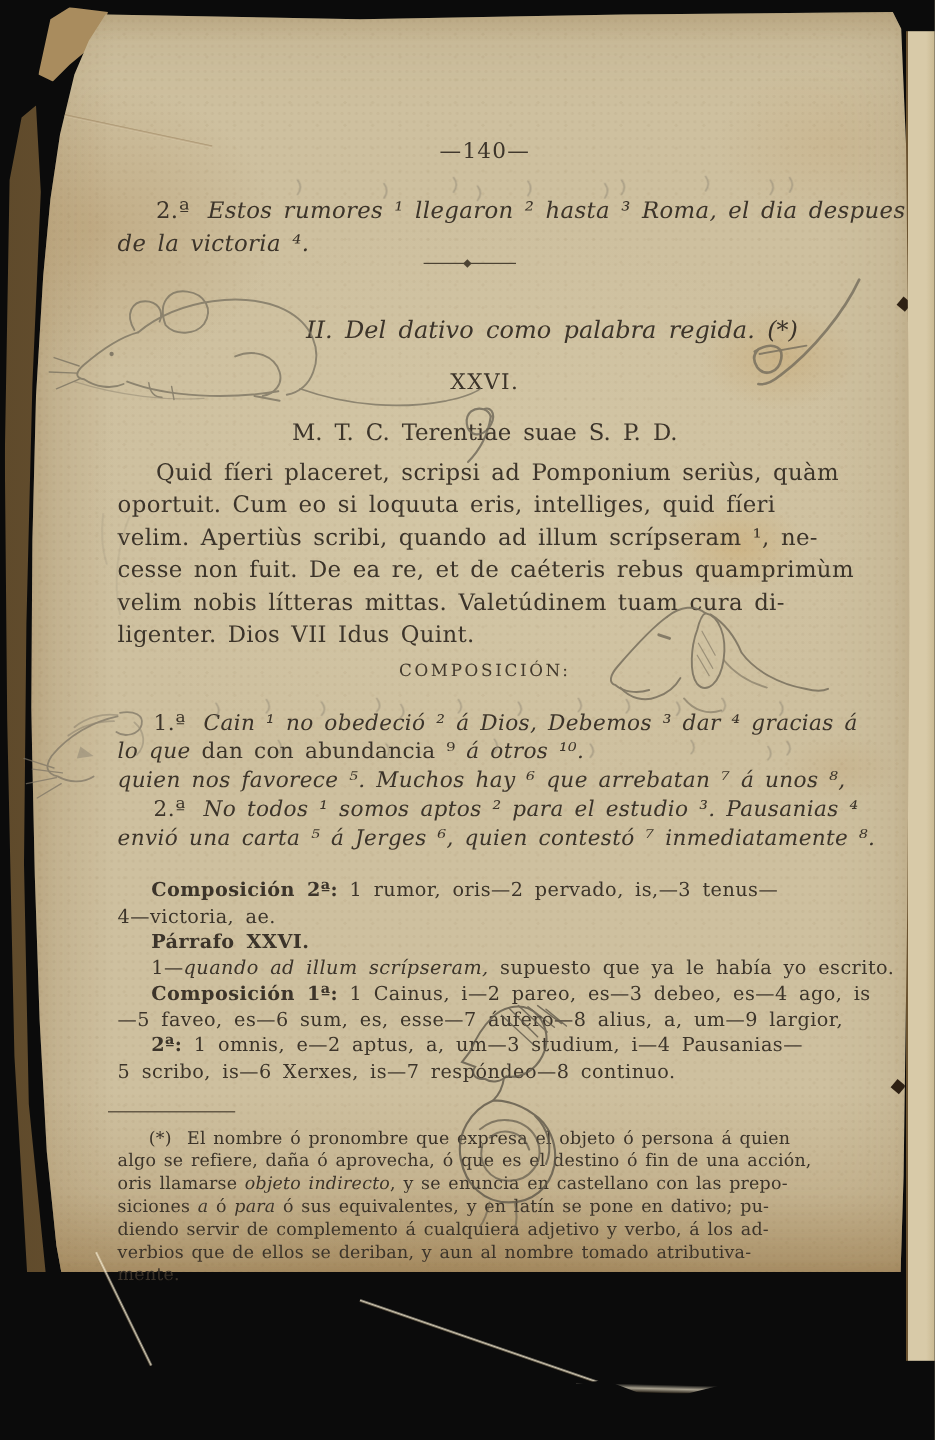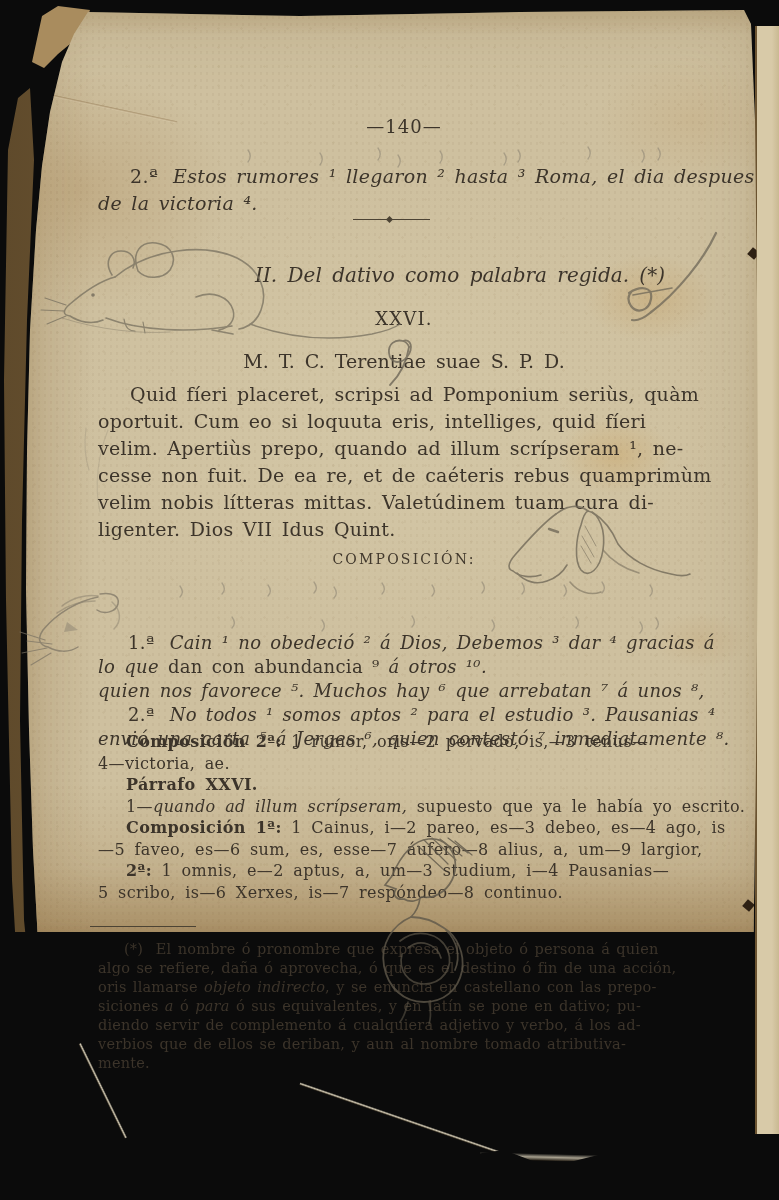--- a/index.html
+++ b/index.html
@@ -1,20 +1,20 @@
 <!DOCTYPE html>
 <html><head>
 <meta charset="utf-8">
 <style>
   html,body{margin:0;padding:0;}
   body{
     width:779px;height:1200px;background:#0b0b0b;overflow:hidden;
     font-family:"DejaVu Serif","Liberation Serif",serif;
   }
-  .scan{position:relative;width:779px;height:932px;}
+  .scan{position:relative;width:779px;height:1060px;}
   .layer{position:absolute;inset:0;}
   .bottom-strip{
     background:linear-gradient(to bottom,#c6c6c1,#ededeb);
     clip-path:polygon(352px 1184px,420px 1176px,779px 1169px,779px 1200px,352px 1200px);
   }
   .next-page{
     position:absolute;left:755px;top:26px;width:24px;height:1108px;
     background:linear-gradient(to right,#6b5330 0 2px,#d8caa8 2px 70%,#c9b992);
   }
   .edge-strip{
@@ -80,21 +80,21 @@
   .num{font-style:normal;margin-right:15px;}
   .pnum{top:116px;font-size:18px;letter-spacing:1px;}
   .intro{top:163px;font-size:19px;line-height:27px;font-style:italic;}
   .divider{position:absolute;left:353px;top:219px;width:77px;border-top:1.6px solid #4c4334;}
   .divider:after{content:"";position:absolute;left:34px;top:-3px;width:5px;height:5px;background:#4c4334;transform:rotate(45deg);}
   .h2{top:263px;font-size:20px;font-style:italic;padding-left:56px;word-spacing:4px;}
   .roman{top:308px;font-size:18px;letter-spacing:1.2px;}
   .salut{top:350px;font-size:19px;word-spacing:4px;}
   .latin{top:381px;font-size:19px;line-height:27px;}
   .complabel{top:551px;font-size:14px;letter-spacing:2.2px;color:#42392d;}
-  .comp{font-size:18px;line-height:24px;font-style:italic;margin-top:40px;}
+  .comp{font-size:18px;line-height:24px;font-style:italic;}
   .comp1{top:591px;}
   .comp2{top:663px;}
   .comp .ind{padding-left:30px;}
   .vocab{top:731px;font-size:16px;line-height:21.5px;}
   .vocab .line{word-spacing:4px;letter-spacing:.4px;}
   .vocab .ind{padding-left:28px;}
   .rule{position:absolute;left:90px;top:926px;width:106px;border-top:1.5px solid #4c4334;}
   .fnote{top:940px;font-size:14.5px;line-height:19px;}
   .fnote .line{word-spacing:1.5px;letter-spacing:.2px;}
   .fnote .ind{padding-left:26px;}
@@ -129,21 +129,21 @@
 
       <div class="divider"></div>
 
       <div class="block center h2">II. Del dativo como palabra regida. (*)</div>
       <div class="block center roman">XXVI.</div>
       <div class="block center salut">M. T. C. Terentiae suae S. P. D.</div>
 
       <div class="block latin">
         <div class="line ind">Quid fíeri placeret, scripsi ad Pomponium seriùs, quàm</div>
         <div class="line">oportuit. Cum eo si loquuta eris, intelliges, quid fíeri</div>
-        <div class="line">velim. Apertiùs prepo, quando ad illum scrípseram ¹, ne-</div>
+        <div class="line">velim. Apertiùs scribi, quando ad illum scrípseram ¹, ne-</div>
         <div class="line">cesse non fuit. De ea re, et de caéteris rebus quamprimùm</div>
         <div class="line">velim nobis lítteras mittas. Valetúdinem tuam cura di-</div>
         <div class="line">ligenter. Dios VII Idus Quint.</div>
       </div>
 
       <div class="block center complabel">COMPOSICIÓN:</div>
 
       <div class="block comp comp1">
         <div class="line ind"><span class="num">1.ª</span><span>Cain ¹ no obedeció ² á Dios, Debemos ³ dar ⁴ gracias á</span></div>
         <div class="line"><span>lo que </span><span class="rom">dan con abundancia ⁹ </span><span>á otros ¹⁰.</span></div>

